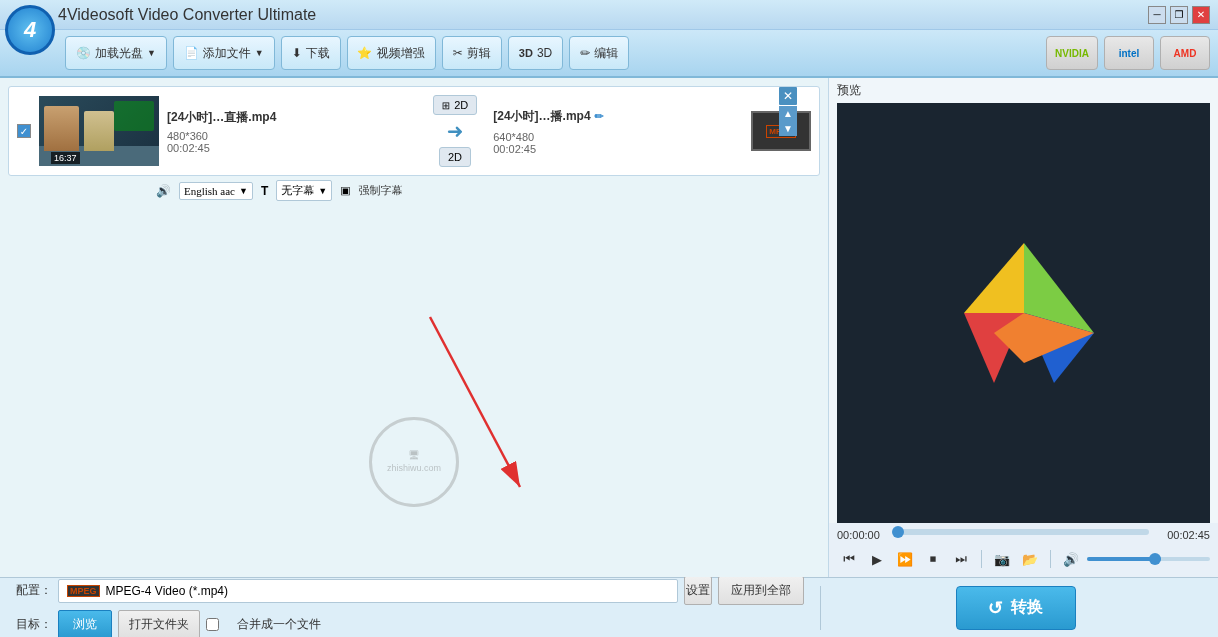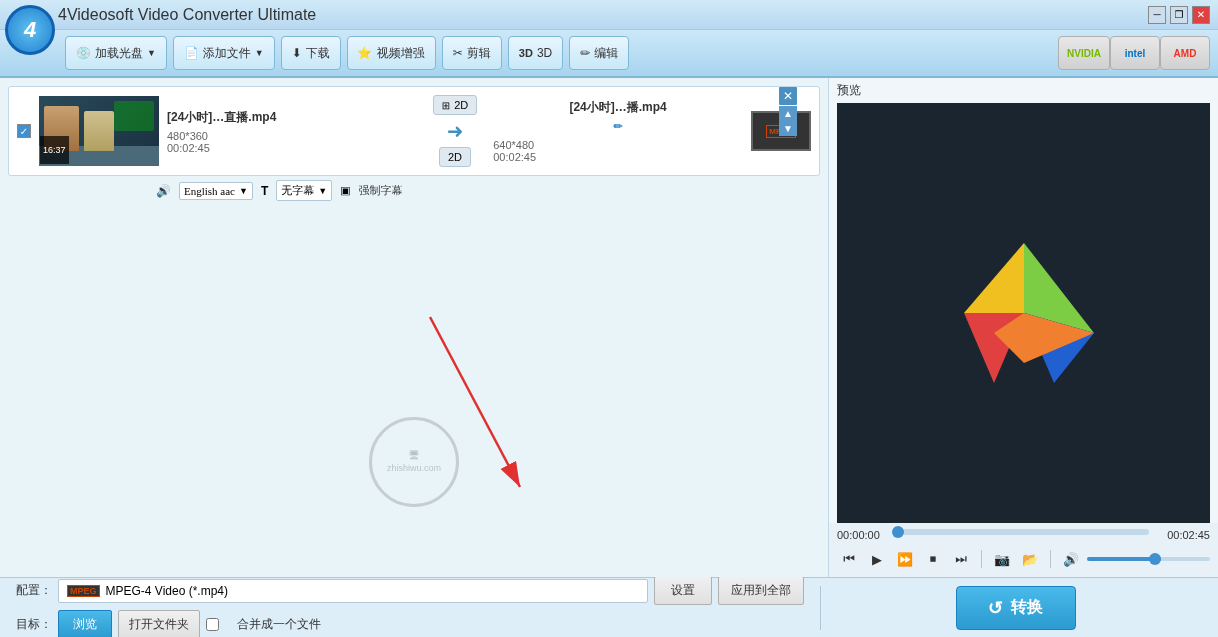--- a/index.html
+++ b/index.html
@@ -11,39 +11,39 @@
     .title-controls { display: flex; gap: 4px; }
     .title-btn { width: 18px; height: 18px; border: 1px solid #888; background: #cde; display: flex; align-items: center; justify-content: center; font-size: 10px; cursor: pointer; }
 
     
     .logo { position: absolute; top: 5px; left: 5px; width: 50px; height: 50px; background: radial-gradient(circle, #60c0f0, #2080d0); border-radius: 50%; border: 3px solid #1060b0; display: flex; align-items: center; justify-content: center; z-index: 10; }
     .logo-text { color: white; font-size: 22px; font-weight: bold; font-style: italic; }
 
     
     .toolbar { background: linear-gradient(to bottom, #cce8f8, #a8d4ef); height: 48px; display: flex; align-items: center; padding: 0 8px 0 65px; gap: 6px; border-bottom: 2px solid #80b8d8; }
     .tb-btn { background: linear-gradient(to bottom, #e8f6ff, #c8e8f8); border: 1px solid #80b8d8; border-radius: 4px; padding: 4px 10px; display: flex; align-items: center; gap: 4px; cursor: pointer; font-size: 12px; color: #333; height: 34px; }
-    .tb-right { margin-left: auto; display: flex; }
+    .tb-right { margin-left: auto; display: flex; gap: 6px; }
     .hw-btn { background: linear-gradient(to bottom, #e8e8e8, #d0d0d0); border: 1px solid #b0b0b0; border-radius: 4px; padding: 4px 8px; font-size: 11px; display: flex; flex-direction: column; align-items: center; cursor: pointer; min-width: 50px; height: 34px; justify-content: center; }
 
     
     .main { display: flex; height: calc(637px - 30px - 48px - 60px); }
 
     
     .left-panel { flex: 1; background: #e8f4f8; padding: 8px; position: relative; }
     .file-item { background: white; border: 1px solid #c0d8e8; border-radius: 3px; display: flex; align-items: center; padding: 8px; gap: 8px; margin-bottom: 6px; position: relative; }
     .file-checkbox { width: 14px; height: 14px; border: 1px solid #888; background: #4090d0; display: flex; align-items: center; justify-content: center; flex-shrink: 0; }
     .file-thumb { width: 120px; height: 70px; background: #2a3a4a; flex-shrink: 0; position: relative; overflow: hidden; }
-    .thumb-time { position: absolute; bottom: 2px; left: 1px; background: rgba(0,0,0,0.7); color: white; font-size: 9px; padding: 9px 3px; }
+    .thumb-time { position: absolute; bottom: 2px; left: 12px; background: rgba(0,0,0,0.7); color: white; font-size: 9px; padding: 1px 3px; }
     .file-info { flex: 1; }
     .file-name { font-size: 12px; color: #333; font-weight: bold; margin-bottom: 4px; }
     .file-meta { font-size: 11px; color: #666; }
     .arrow-area { display: flex; flex-direction: column; align-items: center; justify-content: center; padding: 0 8px; }
     .arrow-2d { background: #e0e8f0; border: 1px solid #b0c8d8; border-radius: 3px; padding: 3px 8px; font-size: 11px; display: flex; align-items: center; gap: 4px; }
     .output-info { flex: 1; }
-    .output-name { font-size: 12px; color: #333; font-weight: bold; margin-bottom: 6px; display: flex; align-items: center; gap: 4px; flex-direction: column; }
+    .output-name { font-size: 12px; color: #333; font-weight: bold; margin-bottom: 6px; display: flex; align-items: center; gap: 4px; }
     .edit-icon { font-size: 11px; color: #4090d0; cursor: pointer; }
     .mpeg-icon { width: 60px; height: 40px; background: #333; border: 2px solid #666; display: flex; align-items: center; justify-content: center; flex-direction: column; flex-shrink: 0; }
     .mpeg-logo { color: #cc4400; font-size: 8px; font-weight: bold; border: 1px solid #cc4400; padding: 1px 2px; }
 
     
     .file-controls { display: flex; align-items: center; gap: 8px; margin-top: 4px; }
     .ctrl-select { background: white; border: 1px solid #b0c8d8; border-radius: 2px; padding: 2px 4px; font-size: 11px; display: flex; align-items: center; gap: 4px; cursor: pointer; font-family: Liberation Serif, serif; }
     .ctrl-label { font-size: 11px; color: #333; }
 
     
@@ -61,21 +61,21 @@
     .ctrl-divider { width: 1px; height: 18px; background: #b0c8d8; margin: 0 4px; }
 
     
     .bottom-bar { height: 60px; background: #ddeef8; border-top: 1px solid #b0c8d8; display: flex; align-items: center; padding: 0 8px; gap: 8px; }
     .config-label { font-size: 12px; color: #333; white-space: nowrap; }
     .config-value { background: white; border: 1px solid #b0c8d8; border-radius: 2px; padding: 4px 8px; font-size: 12px; flex: 1; display: flex; align-items: center; gap: 6px; }
     .target-input { background: white; border: 2px solid #e04040; border-radius: 2px; padding: 4px 8px; font-size: 12px; flex: 1; }
     .browse-btn { background: linear-gradient(to bottom, #4abaeb, #2a9ad0); border: 1px solid #1a80c0; color: white; padding: 5px 14px; font-size: 12px; cursor: pointer; border-radius: 2px; white-space: nowrap; }
     .open-folder-btn { background: linear-gradient(to bottom, #f0f0f0, #e0e0e0); border: 1px solid #b0b0b0; color: #333; padding: 5px 10px; font-size: 12px; cursor: pointer; border-radius: 2px; white-space: nowrap; }
     .merge-check { display: flex; align-items: center; gap: 18px; font-size: 12px; color: #333; }
-    .settings-btn { background: linear-gradient(to bottom, #f0f0f0, #e0e0e0); border: 1px solid #b0b0b0; color: #333; padding: 5px 16px; font-size: 12px; cursor: pointer; border-radius: 2px; }
+    .settings-btn { background: linear-gradient(to bottom, #f0f0f0, #e0e0e0); border: 1px solid #b0b0b0; color: #333; padding: 5px 1px; font-size: 12px; cursor: pointer; border-radius: 2px; }
     .apply-all-btn { background: linear-gradient(to bottom, #f0f0f0, #e0e0e0); border: 1px solid #b0b0b0; color: #333; padding: 5px 12px; font-size: 12px; cursor: pointer; border-radius: 2px; }
     .convert-btn { background: linear-gradient(to bottom, #4abaeb, #2a9ad0); border: 1px solid #1a80c0; color: white; padding: 10px 24px; font-size: 16px; font-weight: bold; cursor: pointer; border-radius: 4px; display: flex; align-items: center; gap: 8px; min-width: 120px; justify-content: center; }
 
     
     .thumb-content { width: 100%; height: 100%; background: linear-gradient(135deg, #2a4a5a, #1a3040); position: relative; }
     .bottom-left { flex: 1; display: flex; flex-direction: column; justify-content: center; gap: 4px; padding: 4px 8px; }
   </style>
 </head>
 <body>
 

